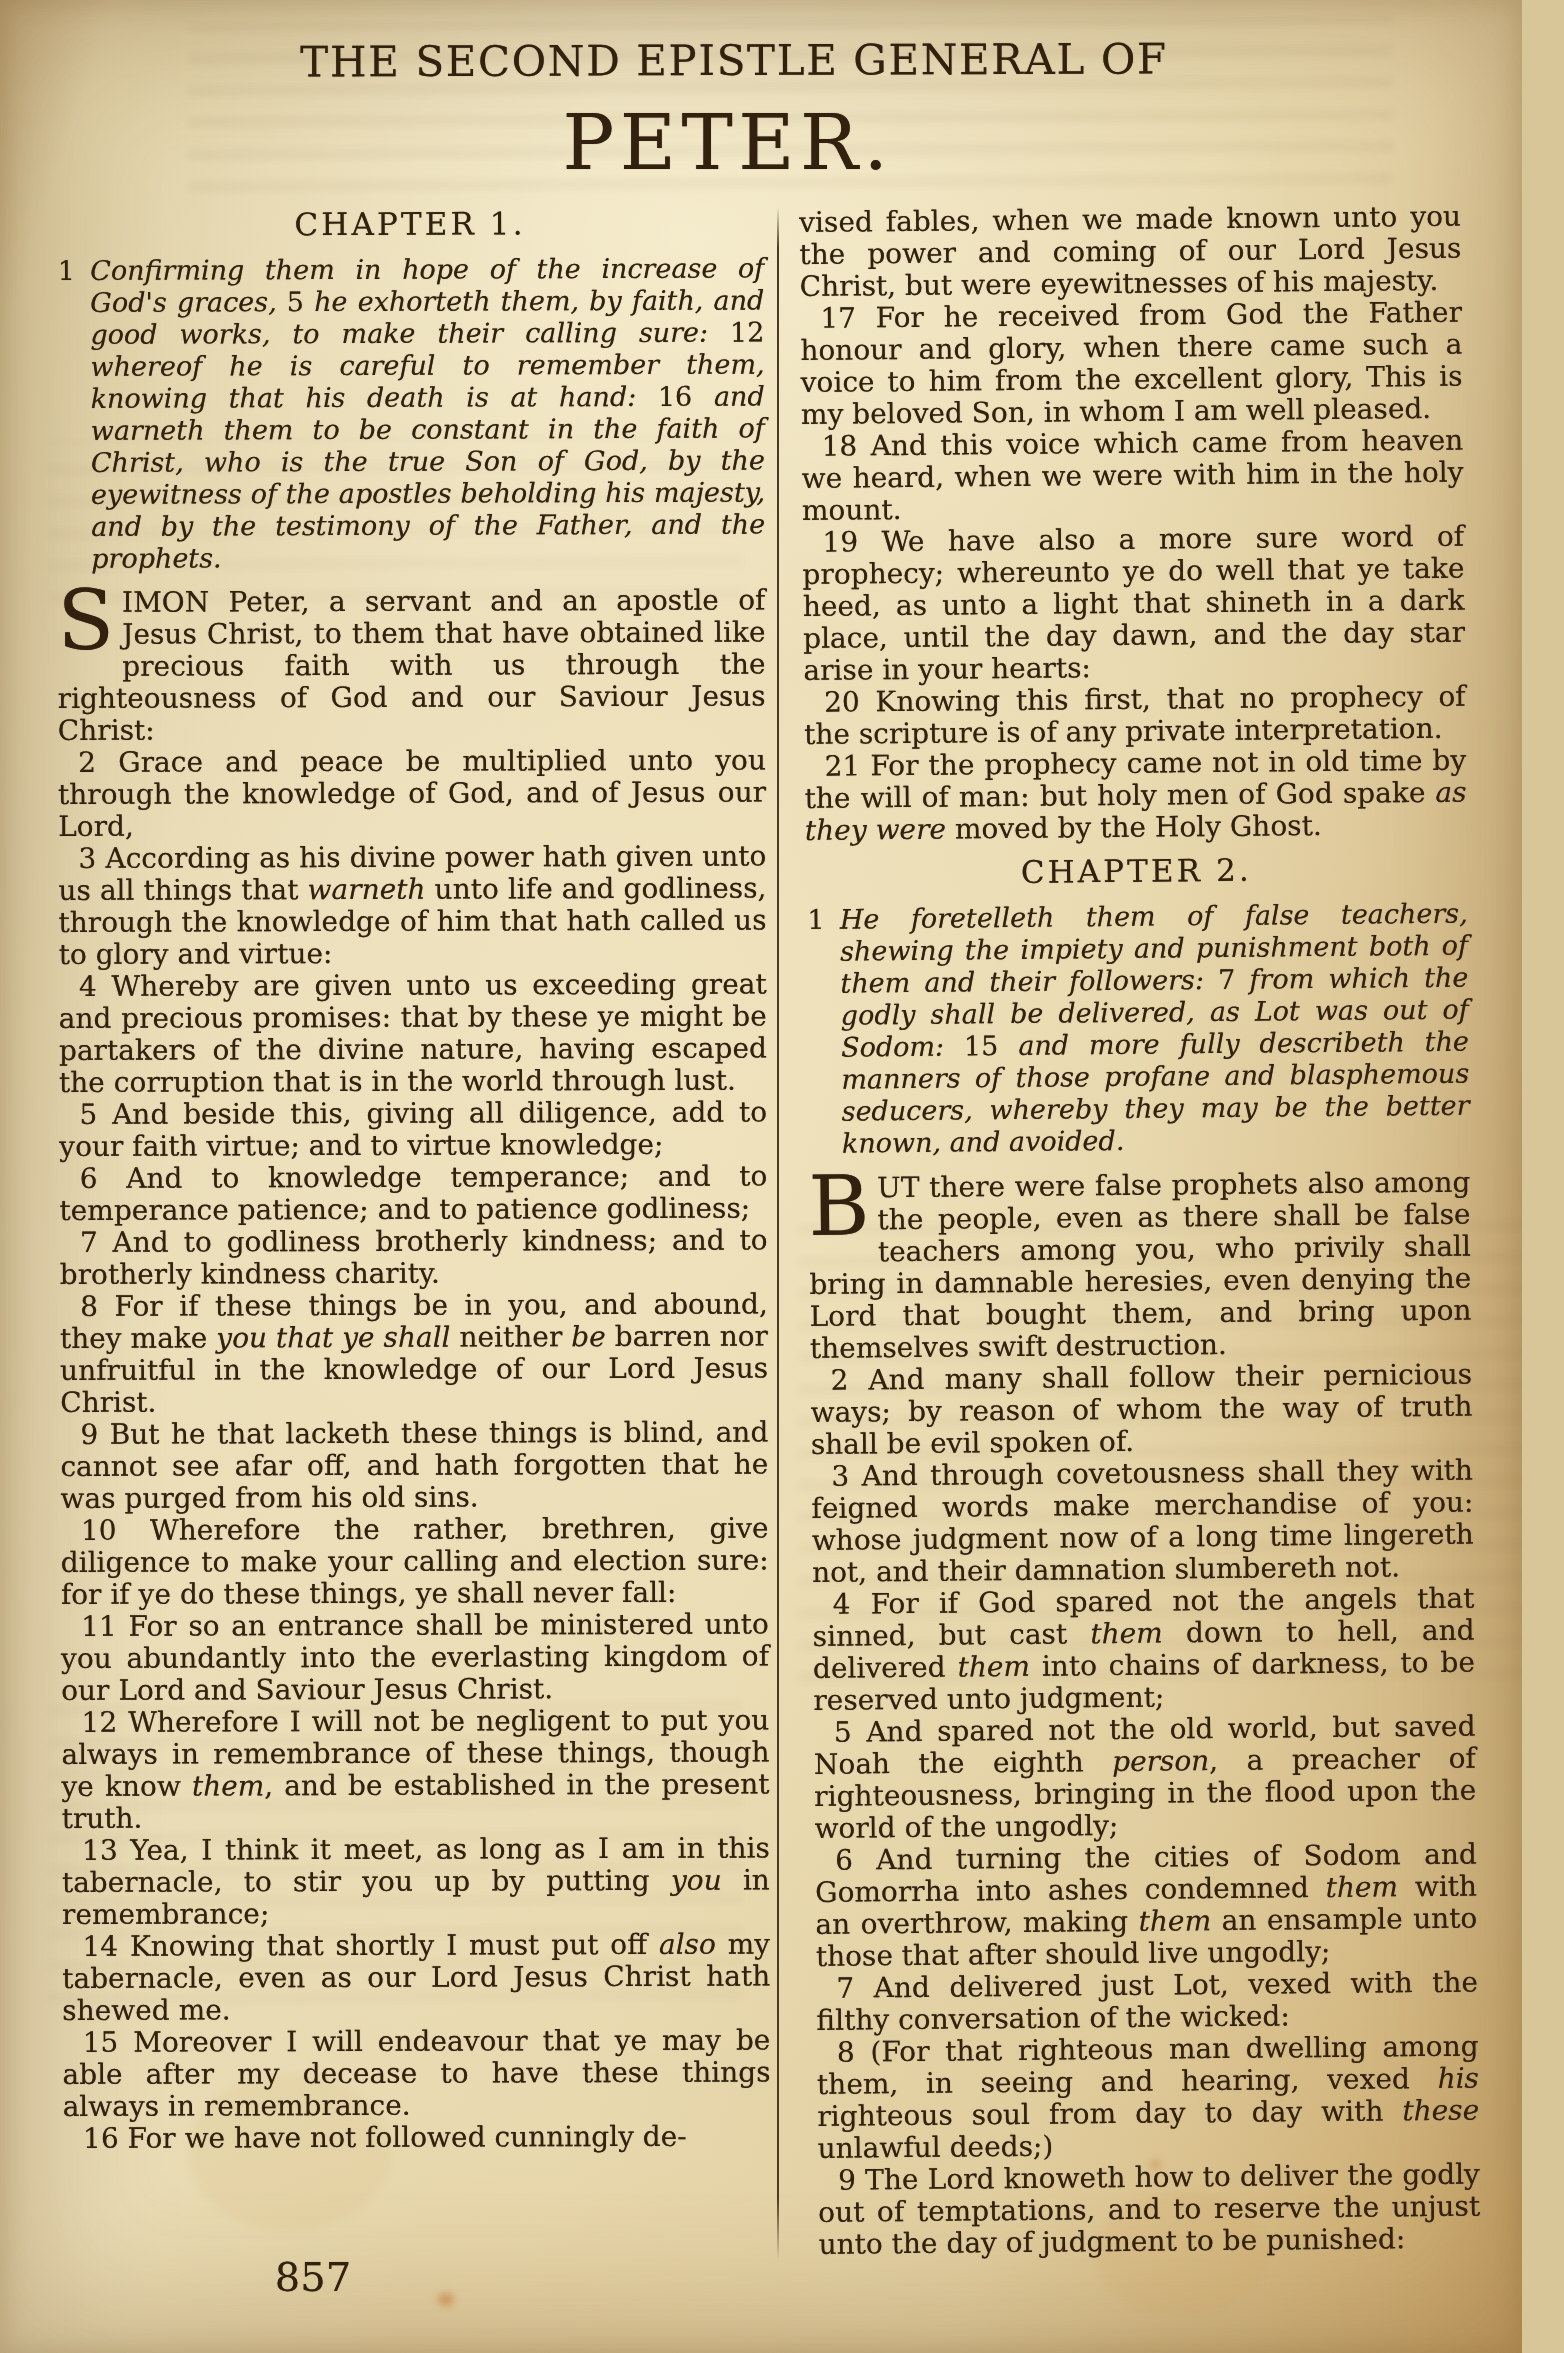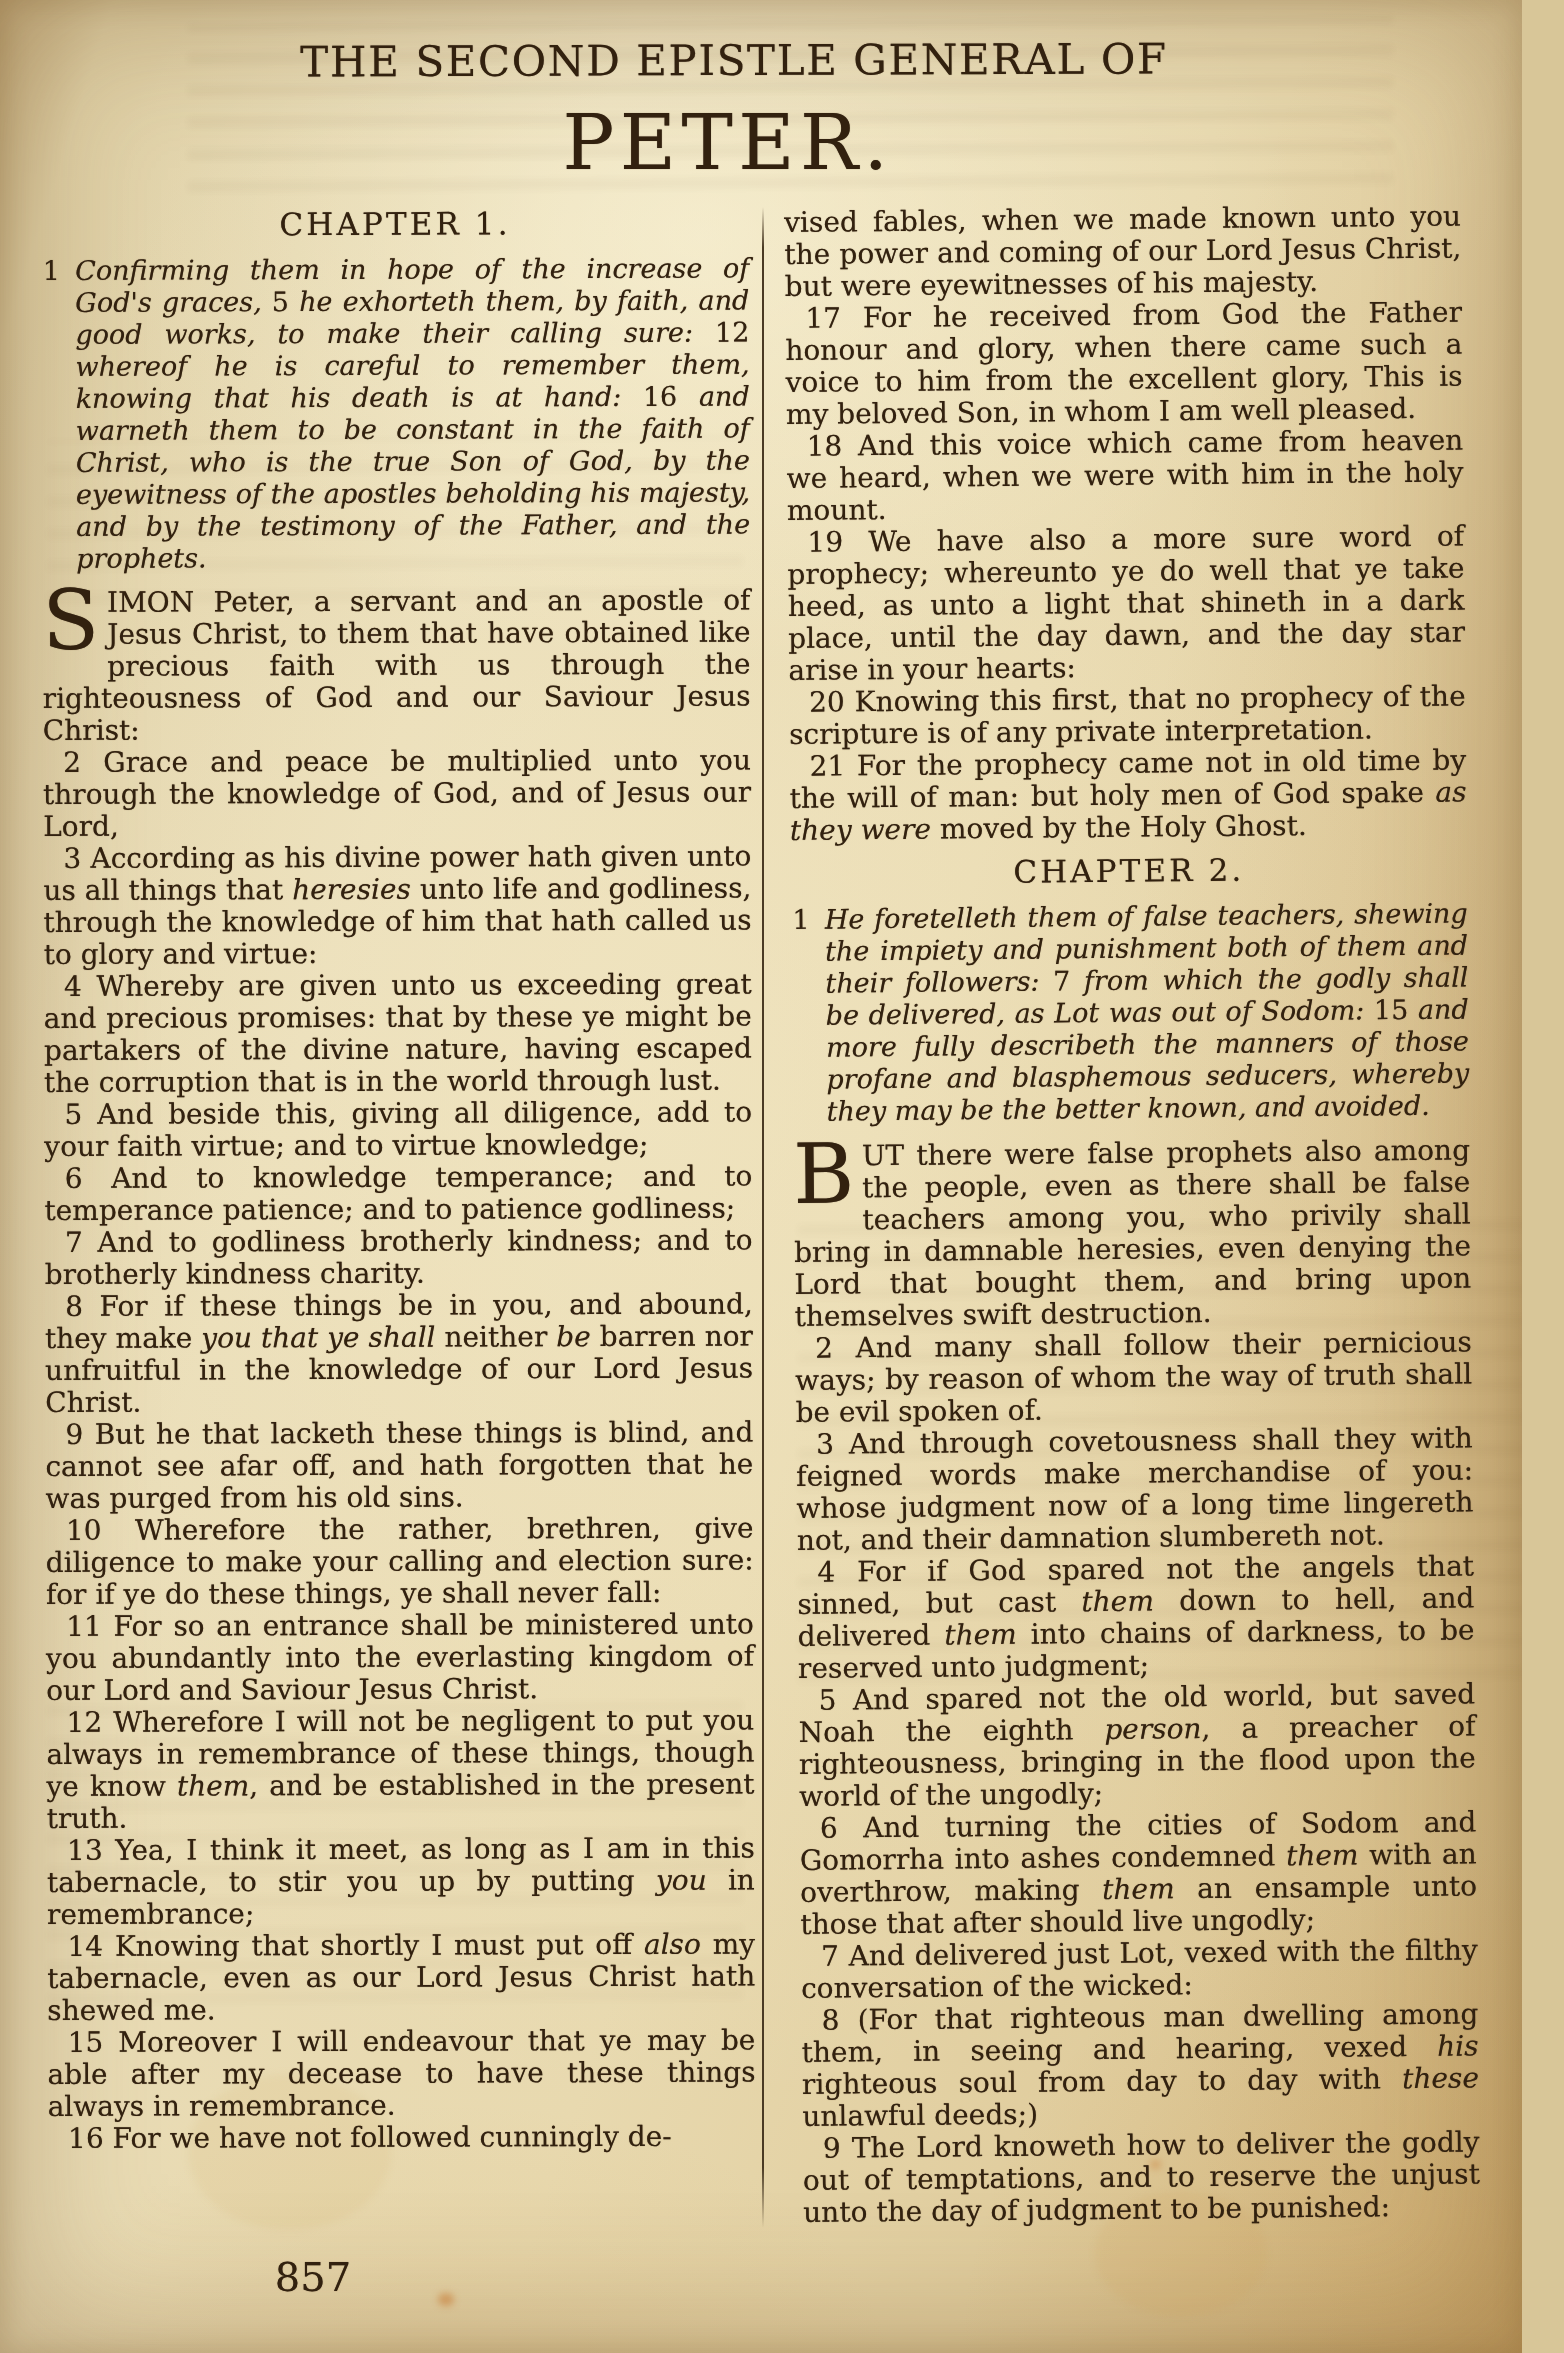--- a/index.html
+++ b/index.html
@@ -52,21 +52,21 @@
     font-weight: normal;
     letter-spacing: 5.5px;
     transform: translateX(-33px);
   }
 
   
   .columns {
     display: flex;
     align-items: flex-start;
     margin-top: 20.3px;
-    padding: 0 61px 0 41px;
+    padding: 0 61px 0 56px;
   }
   .col { font-size: 28px; line-height: 32px; text-align: justify; }
   .col.left  { width: 708px; transform: rotate(-0.2deg); transform-origin: 0 0; }
   .col.right { flex: 1; margin-left: 20.3px; transform: rotate(-0.55deg); transform-origin: 0 0; }
   .divider {
     width: 2.3px;
     align-self: stretch;
     margin-left: 12.5px;
     background: linear-gradient(to bottom, rgba(74,58,36,0) 0%, #4a3a24 2%, #4a3a24 97%, rgba(74,58,36,0) 100%);
   }
@@ -130,21 +130,21 @@
   <div class="columns">
 
     <div class="col left ink">
       <h2 class="chapter-heading">CHAPTER 1.</h2>
       <p class="summary">
         <span class="sum-num">1</span><span>Confirming them in hope of the increase of God's graces, <i>5</i> he exhorteth them, by faith, and good works, to make their calling sure: <i>12</i> whereof he is careful to remember them, knowing that his death is at hand: <i>16</i> and warneth them to be constant in the faith of Christ, who is the true Son of God, by the eyewitness of the apostles beholding his majesty, and by the testimony of the Father, and the prophets.</span>
       </p>
       <div>
           <p class="verse lead"><span class="dropcap">S</span>IMON Peter, a servant and an apostle of Jesus Christ, to them that have obtained like precious faith with us through the righteousness of God and our Saviour Jesus Christ:</p>
           <p class="verse">2 Grace and peace be multiplied unto you through the knowledge of God, and of Jesus our Lord,</p>
-          <p class="verse">3 According as his divine power hath given unto us all things that <i>heresies</i> unto life and godliness, through the knowledge of him that hath called us to glory and virtue:</p>
+          <p class="verse">3 According as his divine power hath given unto us all things that <i>warneth</i> unto life and godliness, through the knowledge of him that hath called us to glory and virtue:</p>
           <p class="verse">4 Whereby are given unto us exceeding great and precious promises: that by these ye might be partakers of the divine nature, having escaped the corruption that is in the world through lust.</p>
           <p class="verse">5 And beside this, giving all diligence, add to your faith virtue; and to virtue knowledge;</p>
           <p class="verse">6 And to knowledge temperance; and to temperance patience; and to patience godliness;</p>
           <p class="verse">7 And to godliness brotherly kindness; and to brotherly kindness charity.</p>
           <p class="verse">8 For if these things be in you, and abound, they make <i>you that ye shall</i> neither <i>be</i> barren nor unfruitful in the knowledge of our Lord Jesus Christ.</p>
           <p class="verse">9 But he that lacketh these things is blind, and cannot see afar off, and hath forgotten that he was purged from his old sins.</p>
           <p class="verse">10 Wherefore the rather, brethren, give diligence to make your calling and election sure: for if ye do these things, ye shall never fall:</p>
           <p class="verse">11 For so an entrance shall be ministered unto you abundantly into the everlasting kingdom of our Lord and Saviour Jesus Christ.</p>
           <p class="verse">12 Wherefore I will not be negligent to put you always in remembrance of these things, though ye know <i>them</i>, and be established in the present truth.</p>
           <p class="verse">13 Yea, I think it meet, as long as I am in this tabernacle, to stir you up by putting <i>you</i> in remembrance;</p>

